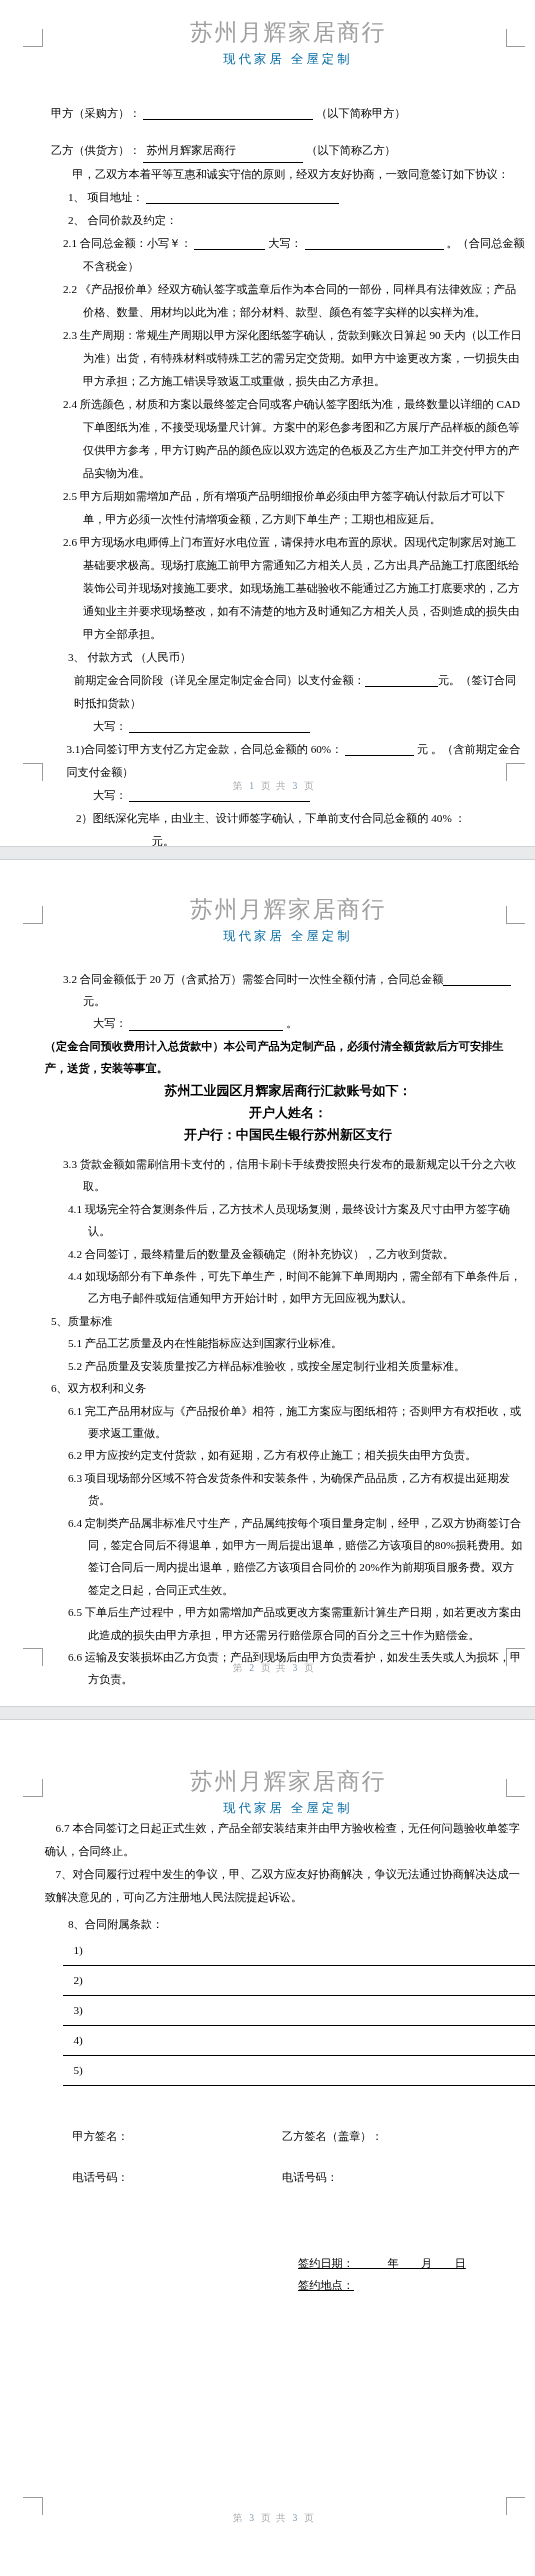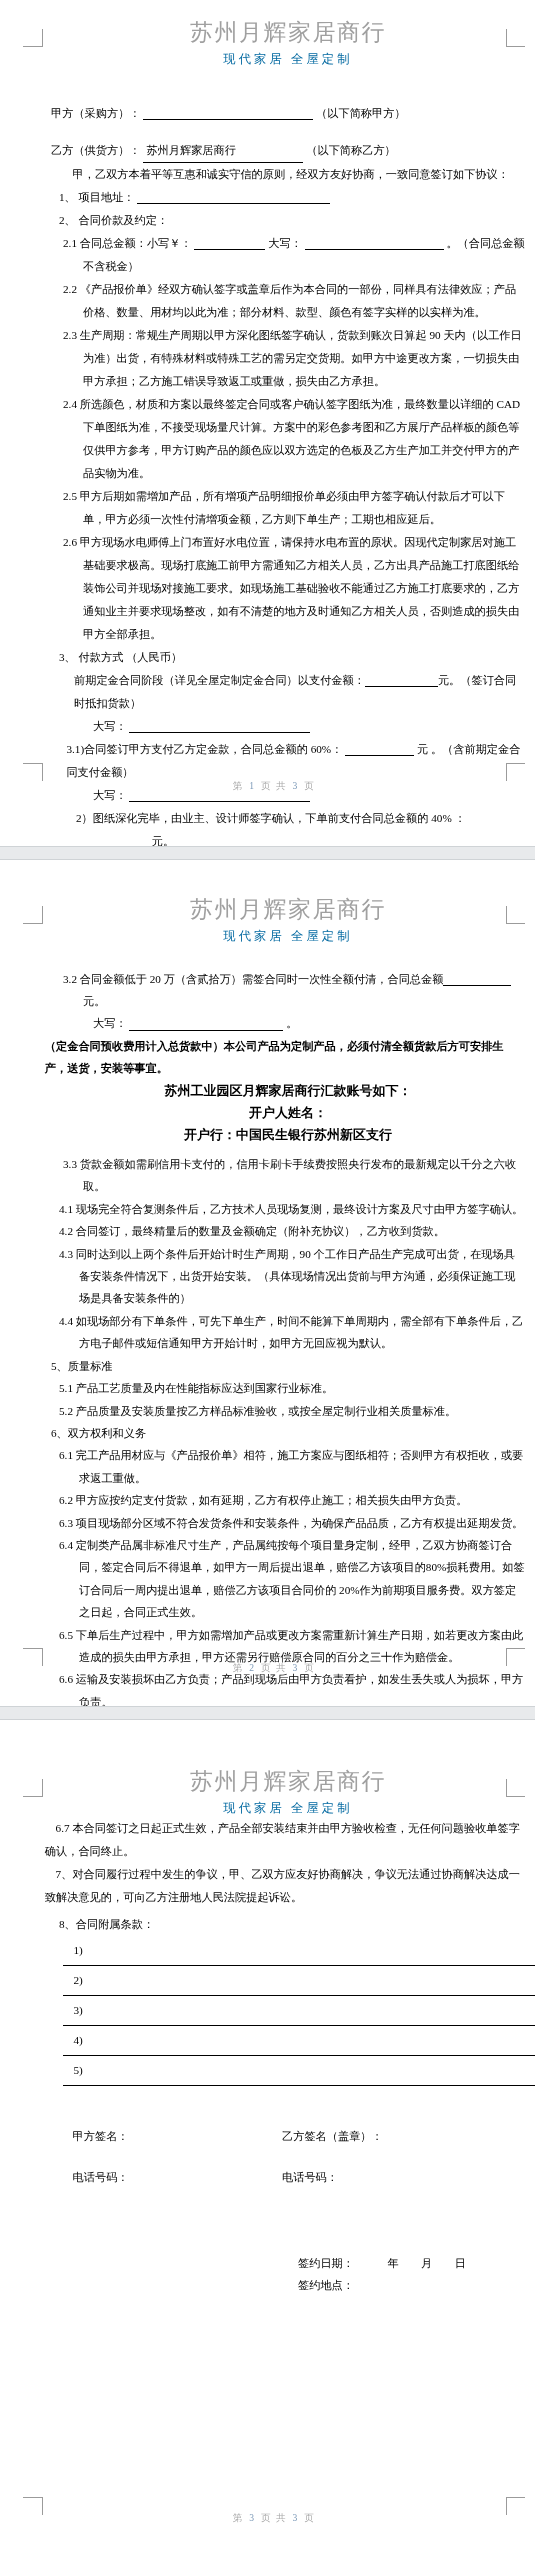--- a/index.html
+++ b/index.html
@@ -10,35 +10,35 @@
   .header{text-align:center;}
   #p1 .header{padding-top:20px;} #p2 .header{padding-top:37px;} #p3 .header{padding-top:49px;}
   .title{font-size:23px;line-height:26px;color:#a0a0a0;letter-spacing:1.5px;}
   .subtitle{font-size:12.3px;line-height:17px;margin-top:4.6px;color:#0369a1;letter-spacing:3.1px;}
   .content{padding:0 23px;font-size:11.2px;}
   .p{margin:0;line-height:23px;}
   .lh29 .p{line-height:22.4px;}
   .hang{padding-left:20px;text-indent:-20px;margin-left:12px;}
   .fi37{margin-left:-6.2px;text-indent:10.8px;}
   .indent2{text-indent:21.6px;}
-  .ml6{margin-left:8px;} .ml15{margin-left:11.6px;} .ml20{margin-left:15.4px;} .ml30{margin-left:23px;} .ml32{margin-left:25px;} .ml55{margin-left:42px;}
+  .ml6{margin-left:17px;} .ml15{margin-left:11.6px;} .ml20{margin-left:15.4px;} .ml30{margin-left:23px;} .ml32{margin-left:25px;} .ml55{margin-left:42px;}
   .mt44{margin-top:34px;} .mt18{margin-top:14px;} .mt30{margin-top:23px;} .mt36{}
   .mt8{margin-top:6.2px;} .mt6{margin-top:4.6px;} .mt56{margin-top:43px;} .mt34{margin-top:26px;} .mt88{margin-top:68px;}
   .bold{font-weight:bold;}
   .center{text-align:center;}
   .bank{font-size:13px;line-height:26px;font-weight:bold;}
   .notice{margin-left:-6.2px;}
   .blank{display:inline-block;border-bottom:0.8px solid #000;height:1em;vertical-align:-3.1px;}
   .blank.filled{height:auto;vertical-align:baseline;padding:0 3.1px;text-align:left;}
   .clause{line-height:29px;}
   .clause .blank.filled{padding-left:10.8px;}
   .sig-row{display:flex;}
   .sig-left{margin-left:21.6px;}
   .sig-right{margin-left:auto;width:243px;}
-  .right-col{padding-left:247px;line-height:21.6px;}
+  .right-col{padding-left:247px;line-height:21.6px;text-decoration:underline;}
   .footer{position:absolute;left:0;right:0;text-align:center;font-size:9.6px;color:#a9a9a9;letter-spacing:1.5px;}
   #p1 .footer{top:780px;} #p2 .footer{top:802px;} #p3 .footer{top:792px;}
   .pagenum{color:#7d9ab8;padding:0 1.5px;}
   .mark{position:absolute;width:18.5px;height:17px;}
   .mark.tl{left:23px;border-right:0.8px solid #9b9b9b;border-bottom:0.8px solid #9b9b9b;}
   .mark.tr{right:23px;border-left:0.8px solid #9b9b9b;border-bottom:0.8px solid #9b9b9b;}
   .mark.bl{left:23px;border-right:0.8px solid #9b9b9b;border-top:0.8px solid #9b9b9b;}
   .mark.br{right:23px;border-left:0.8px solid #9b9b9b;border-top:0.8px solid #9b9b9b;}
   #p1 .mark.tl,#p1 .mark.tr{top:29px;} #p1 .mark.bl,#p1 .mark.br{top:763px;}
   #p2 .mark.tl,#p2 .mark.tr{top:46px;} #p2 .mark.bl,#p2 .mark.br{top:788px;}
@@ -91,21 +91,20 @@
   <div class="content lh29">
     <p class="p hang mt30">3.2 合同金额低于 20 万（含贰拾万）需签合同时一次性全额付清，合同总金额<span class="blank" style="width: 68px;"></span>元。</p>
     <p class="p ml55">大写： <span class="blank" style="width: 154px;"></span> 。</p>
     <p class="p bold notice">（定金合同预收费用计入总货款中）本公司产品为定制产品，必须付清全额货款后方可安排生产，送货，安装等事宜。</p>
     <p class="p bank center">苏州工业园区月辉家居商行汇款账号如下：</p>
     <p class="p bank center">开户人姓名：</p>
     <p class="p bank center">开户行：中国民生银行苏州新区支行</p>
     <p class="p hang mt8">3.3 货款金额如需刷信用卡支付的，信用卡刷卡手续费按照央行发布的最新规定以千分之六收取。</p>
     <p class="p hang ml6">4.1 现场完全符合复测条件后，乙方技术人员现场复测，最终设计方案及尺寸由甲方签字确认。</p>
     <p class="p hang ml6">4.2 合同签订，最终精量后的数量及金额确定（附补充协议），乙方收到货款。</p>
-    <p class="p hang ml6">4.3 同时达到以上两个条件后开始计时生产周期，90 个工作日产品生产完成可出货，在现场具备安装条件情况下，出货开始安装。（具体现场情况出货前与甲方沟通，必须保证施工现场是具备安装条件的）</p>
     <p class="p hang ml6">4.4 如现场部分有下单条件，可先下单生产，时间不能算下单周期内，需全部有下单条件后，乙方电子邮件或短信通知甲方开始计时，如甲方无回应视为默认。</p>
     <p class="p">5、质量标准</p>
     <p class="p hang ml6">5.1 产品工艺质量及内在性能指标应达到国家行业标准。</p>
     <p class="p hang ml6">5.2 产品质量及安装质量按乙方样品标准验收，或按全屋定制行业相关质量标准。</p>
     <p class="p">6、双方权利和义务</p>
     <p class="p hang ml6">6.1 完工产品用材应与《产品报价单》相符，施工方案应与图纸相符；否则甲方有权拒收，或要求返工重做。</p>
     <p class="p hang ml6">6.2 甲方应按约定支付货款，如有延期，乙方有权停止施工；相关损失由甲方负责。</p>
     <p class="p hang ml6">6.3 项目现场部分区域不符合发货条件和安装条件，为确保产品品质，乙方有权提出延期发货。</p>
     <p class="p hang ml6">6.4 定制类产品属非标准尺寸生产，产品属纯按每个项目量身定制，经甲，乙双方协商签订合同，签定合同后不得退单，如甲方一周后提出退单，赔偿乙方该项目的80%损耗费用。如签订合同后一周内提出退单，赔偿乙方该项目合同价的 20%作为前期项目服务费。双方签定之日起，合同正式生效。</p>
     <p class="p hang ml6">6.5 下单后生产过程中，甲方如需增加产品或更改方案需重新计算生产日期，如若更改方案由此造成的损失由甲方承担，甲方还需另行赔偿原合同的百分之三十作为赔偿金。</p>

